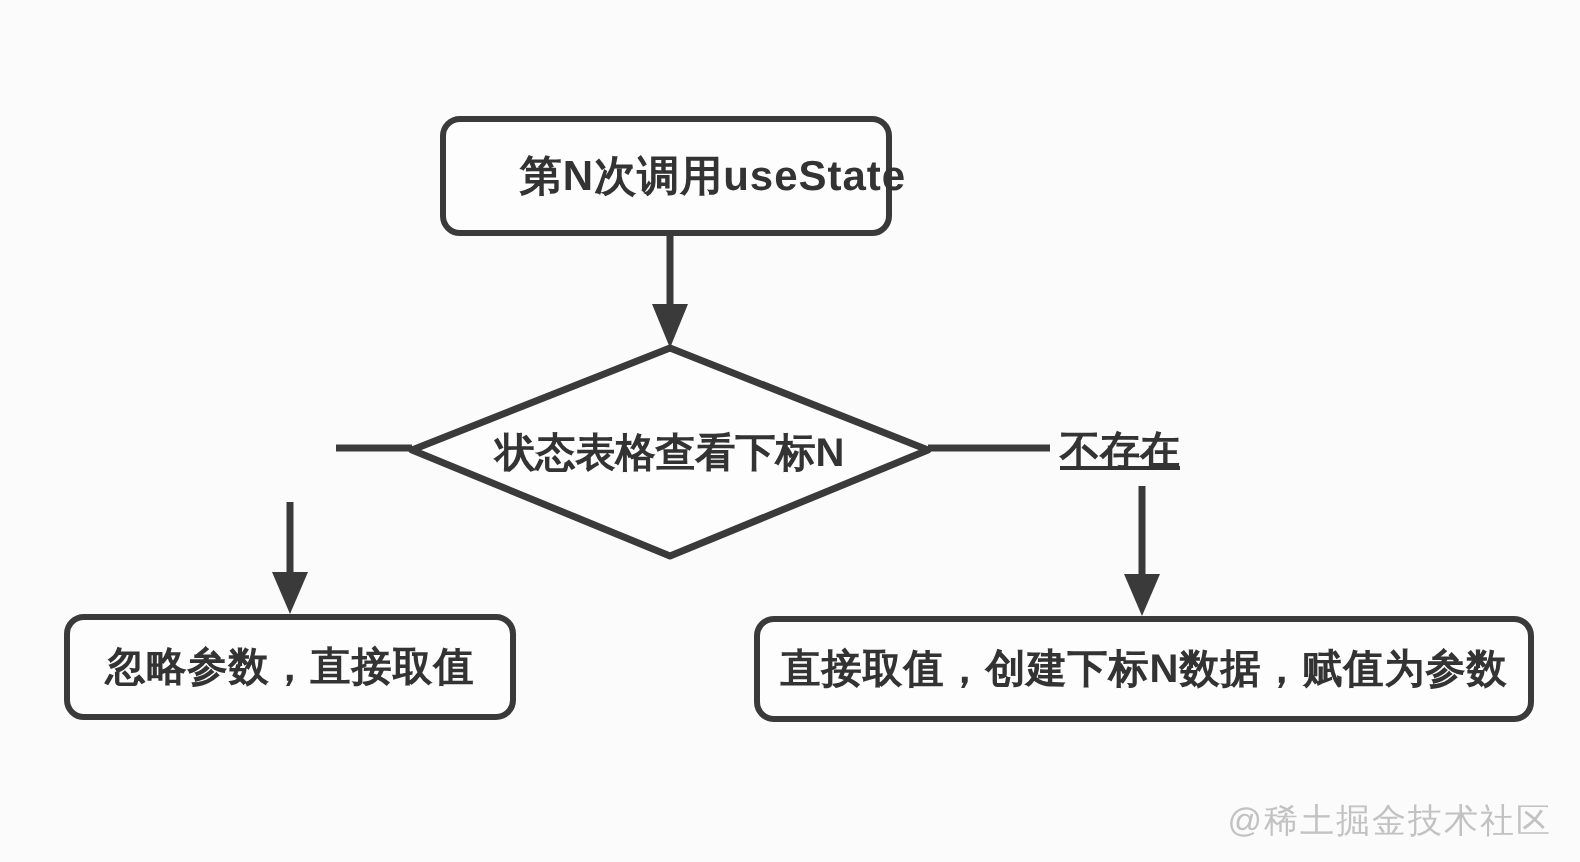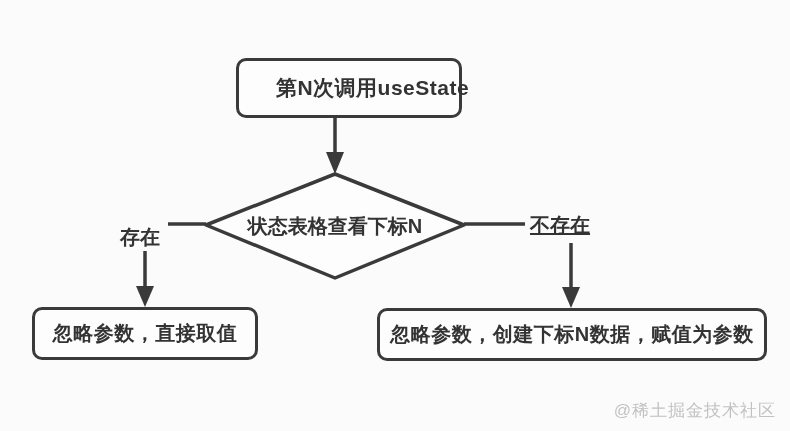--- a/index.html
+++ b/index.html
@@ -32,21 +32,21 @@
     background: var(--node_fill, #fdfdfd);
     display: flex;
     align-items: center;
     justify-content: center;
     color: var(--text, #333);
     font-weight: 700;
     font-size: 20px;
     letter-spacing: 0.5px;
     white-space: nowrap;
   }
-  .node-start { left: 236px; top: 58px;  width: 226px; height: 60px; font-size: 21px; padding-left: 47px; }
+  .node-start { left: 220px; top: 58px;  width: 226px; height: 60px; font-size: 21px; padding-left: 47px; }
   .node-left  { left: 32px;  top: 307px; width: 226px; height: 53px; }
   .node-right { left: 377px; top: 308px; width: 390px; height: 53px; }
   .diamond-label {
     position: absolute;
     left: 210px; top: 212px; width: 250px; height: 28px;
     display: flex; align-items: center; justify-content: center;
     color: var(--text, #333);
     font-weight: 700;
     font-size: 20px;
     white-space: nowrap;
@@ -89,23 +89,22 @@
 
     <line class="conn" x1="464" y1="224" x2="525" y2="224"></line>
     <line class="conn" x1="571" y1="243" x2="571" y2="289"></line>
     <polygon class="head" points="562,287 580,287 571,308"></polygon>
   </svg>
 
   <div class="box node-start">第N次调用useState</div>
 
   <div class="diamond-label">状态表格查看下标N</div>
 
-  <div class="branch-label branch-left">存在</div>
 
   <div class="branch-label branch-right">不存在</div>
 
   <div class="box node-left">忽略参数，直接取值</div>
 
-  <div class="box node-right">忽略参数，创建下标N数据，赋值为参数</div>
+  <div class="box node-right">直接取值，创建下标N数据，赋值为参数</div>
 
   <div class="watermark">@稀土掘金技术社区</div>
 
 </div>
 
 </body></html>

